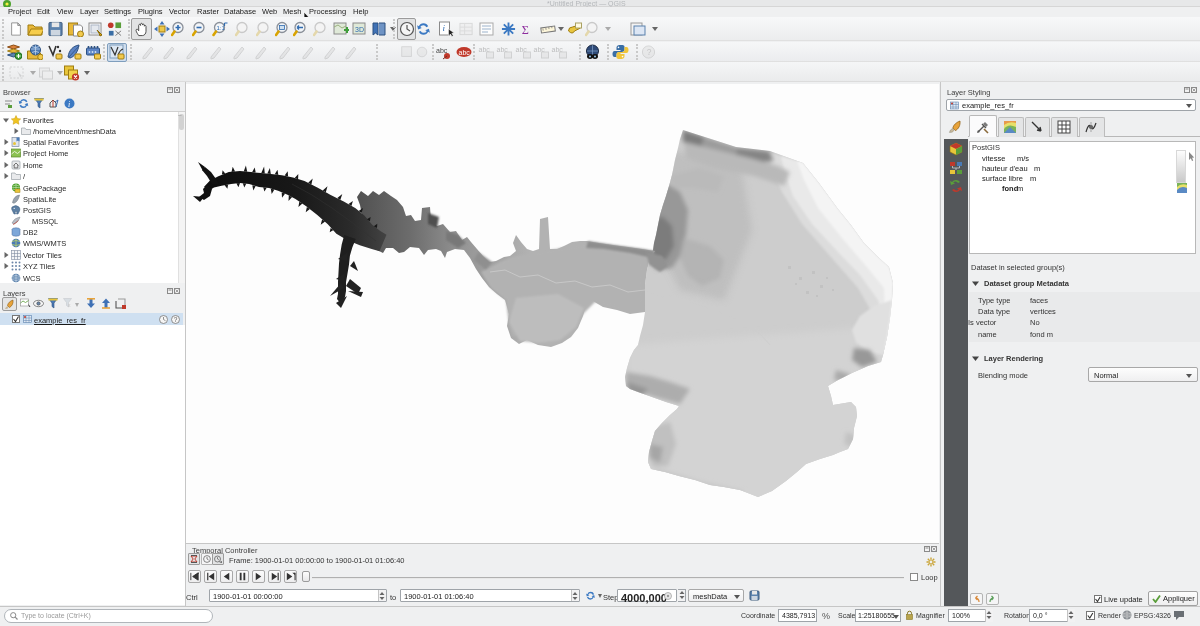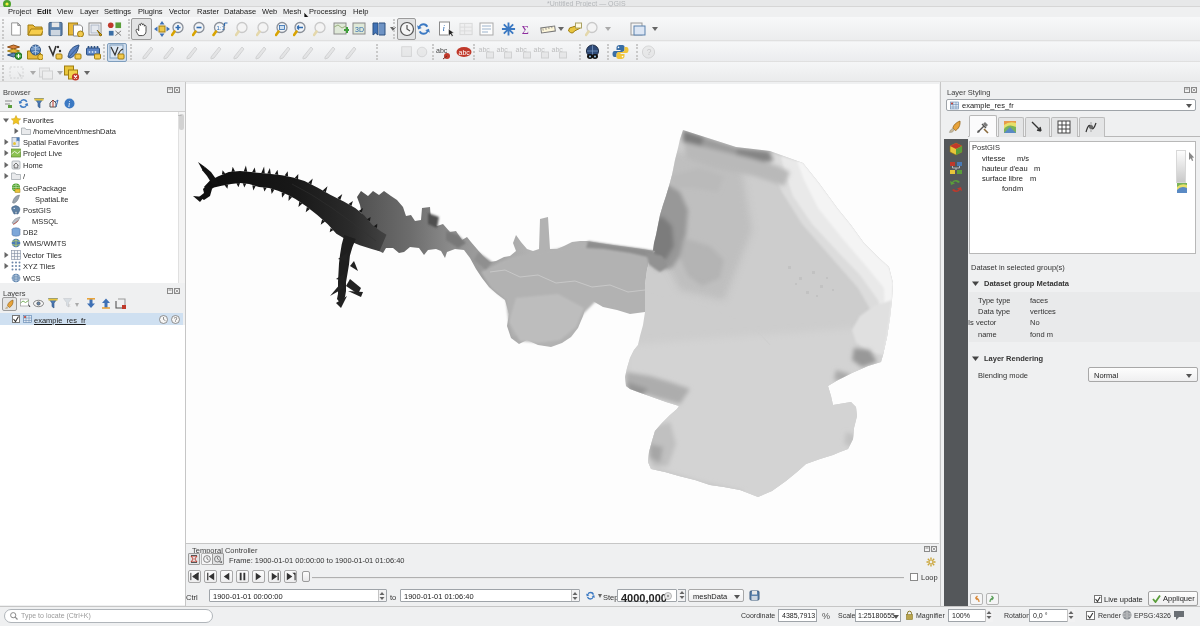--- a/index.html
+++ b/index.html
@@ -9,21 +9,21 @@
 </style></head><body>
 <div id="app">
 <div class="a" style="left:0px;top:0px;width:1200px;height:7px;background:#e7e8e9;border-bottom:1px solid #d6d6d6"></div>
     <svg class="a" style="left:2px;top:0px" width="11" height="7" viewBox="0 0 11 7">
       <circle cx="5" cy="4" r="4" fill="#4ca22c"></circle>
       <circle cx="5" cy="4" r="1.6" fill="#f7ef46"></circle>
     </svg>
     <div class="a" style="left:547px;top:0px;font-size:7px;color:#b4b7ba;font-weight:normal;white-space:nowrap;height:7px;overflow:hidden">*Untitled Project — QGIS</div>
     <div class="a" style="left:0px;top:7px;width:1200px;height:10px;background:#eff0f1"></div>
     <div class="a" style="left:8px;top:7px;font-size:7.5px;color:#1b1b1b;font-weight:normal;white-space:nowrap;">Project</div>
-    <div class="a" style="left:37px;top:7px;font-size:7.5px;color:#1b1b1b;font-weight:bold;white-space:nowrap;">Edit</div>
+    <div class="a" style="left:37px;top:7px;font-size:7.5px;color:#1b1b1b;font-weight:normal;white-space:nowrap;">Edit</div>
     <div class="a" style="left:57px;top:7px;font-size:7.5px;color:#1b1b1b;font-weight:normal;white-space:nowrap;">View</div>
     <div class="a" style="left:80px;top:7px;font-size:7.5px;color:#1b1b1b;font-weight:normal;white-space:nowrap;">Layer</div>
     <div class="a" style="left:104px;top:7px;font-size:7.5px;color:#1b1b1b;font-weight:normal;white-space:nowrap;">Settings</div>
     <div class="a" style="left:138px;top:7px;font-size:7.5px;color:#1b1b1b;font-weight:normal;white-space:nowrap;">Plugins</div>
     <div class="a" style="left:169px;top:7px;font-size:7.5px;color:#1b1b1b;font-weight:normal;white-space:nowrap;">Vector</div>
     <div class="a" style="left:197px;top:7px;font-size:7.5px;color:#1b1b1b;font-weight:normal;white-space:nowrap;">Raster</div>
     <div class="a" style="left:224px;top:7px;font-size:7.5px;color:#1b1b1b;font-weight:normal;white-space:nowrap;">Database</div>
     <div class="a" style="left:262px;top:7px;font-size:7.5px;color:#1b1b1b;font-weight:normal;white-space:nowrap;">Web</div>
     <div class="a" style="left:283px;top:7px;font-size:7.5px;color:#1b1b1b;font-weight:normal;white-space:nowrap;">Mesh</div>
     <div class="a" style="left:309px;top:7px;font-size:7.5px;color:#1b1b1b;font-weight:normal;white-space:nowrap;">Processing</div>
@@ -424,21 +424,21 @@
       <circle cx="3.5" cy="6.5" r="1.5" fill="#e8c53a"></circle>
     </svg>
     <div class="a" style="left:23px;top:137.5px;font-size:7.5px;color:#2a2a2a;font-weight:normal;white-space:nowrap;">Spatial Favorites</div>
     <svg class="a" style="left:3px;top:150px" width="6" height="6" viewBox="0 0 6 6">
       <path d="M1.5,0 l4,3 l-4,3 z" fill="#666"></path>
     </svg>
     <svg class="a" style="left:11px;top:148px" width="10" height="10" viewBox="0 0 10 10">
       <rect x="0.5" y="1" width="9" height="8" fill="#8cc152" stroke="#5a8a2a" stroke-width="0.7"></rect>
       <path d="M0.5,6 l3,-2.5 l3,2 l3,-2.5" stroke="#e8f2da" fill="none"></path>
     </svg>
-    <div class="a" style="left:23px;top:149px;font-size:7.5px;color:#2a2a2a;font-weight:normal;white-space:nowrap;">Project Live</div>
+    <div class="a" style="left:23px;top:149px;font-size:7.5px;color:#2a2a2a;font-weight:normal;white-space:nowrap;">Project Home</div>
     <svg class="a" style="left:3px;top:161.5px" width="6" height="6" viewBox="0 0 6 6">
       <path d="M1.5,0 l4,3 l-4,3 z" fill="#666"></path>
     </svg>
     <svg class="a" style="left:11px;top:159.5px" width="10" height="10" viewBox="0 0 10 10">
       <rect x="1" y="1" width="8" height="8" rx="1" fill="#e9eaec" stroke="#9aa0a6" stroke-width="0.7"></rect>
       <path d="M2.5,5.5 l2.5,-2.5 l2.5,2.5 m-4.3,-0.6 v3 h3.6 v-3" fill="none" stroke="#555" stroke-width="0.8"></path>
     </svg>
     <div class="a" style="left:23px;top:160.5px;font-size:7.5px;color:#2a2a2a;font-weight:normal;white-space:nowrap;">Home</div>
     <svg class="a" style="left:3px;top:173px" width="6" height="6" viewBox="0 0 6 6">
       <path d="M1.5,0 l4,3 l-4,3 z" fill="#666"></path>
@@ -449,21 +449,21 @@
     <div class="a" style="left:23px;top:172px;font-size:7.5px;color:#2a2a2a;font-weight:normal;white-space:nowrap;">/</div>
     <svg class="a" style="left:11px;top:182.5px" width="10" height="10" viewBox="0 0 10 10">
       <circle cx="5" cy="4.5" r="4" fill="#4ca22c"></circle>
       <path d="M2,3 q3,-2 6,0 M2,6 q3,2 6,0 M5,0.6 v7.8 M1.2,4.5 h7.6" stroke="#cfe8c0" stroke-width="0.6" fill="none"></path>
       <rect x="4" y="6" width="5" height="3.5" fill="#e8c53a" stroke="#a07d10" stroke-width="0.5"></rect>
     </svg>
     <div class="a" style="left:23px;top:183.5px;font-size:7.5px;color:#2a2a2a;font-weight:normal;white-space:nowrap;">GeoPackage</div>
     <svg class="a" style="left:11px;top:193.5px" width="10" height="10" viewBox="0 0 10 10">
       <path d="M8.5,1 C4.5,1.7 2.3,4.2 1.5,8.7 l1.5,0.6 C6,8 7.8,5 8.5,1 z" fill="#9aa4ae" stroke="#6a747e" stroke-width="0.5"></path>
     </svg>
-    <div class="a" style="left:23px;top:194.5px;font-size:7.5px;color:#2a2a2a;font-weight:normal;white-space:nowrap;margin-left:12px;">SpatiaLite</div>
+    <div class="a" style="left:23px;top:194.5px;font-size:7.5px;color:#2a2a2a;font-weight:normal;white-space:nowrap;">SpatiaLite</div>
     <svg class="a" style="left:11px;top:204.5px" width="10" height="10" viewBox="0 0 10 10">
       <path d="M1,2 q4,-3 7,0 q1.5,2 0.5,4 l-1.5,3 h-1.5 l0.5,-2.5 h-2 l0.5,2.5 h-1.5 l-1.5,-3 q-1.5,-2 -0.5,-4 z" fill="#5d7fa3" stroke="#3a5a7d" stroke-width="0.5"></path>
       <circle cx="3.2" cy="3.4" r="0.6" fill="#fff"></circle>
     </svg>
     <div class="a" style="left:23px;top:205.5px;font-size:7.5px;color:#2a2a2a;font-weight:normal;white-space:nowrap;">PostGIS</div>
     <svg class="a" style="left:11px;top:215.5px" width="10" height="10" viewBox="0 0 10 10">
       <path d="M1,7 q2,-5 8,-6 q-1,5 -6,7 z" fill="#b8bec6" stroke="#8a9099" stroke-width="0.6"></path>
       <path d="M2,8.5 q3,-1 5,-4" stroke="#c0392b" fill="none" stroke-width="0.7"></path>
     </svg>
     <div class="a" style="left:32px;top:216.5px;font-size:7.5px;color:#2a2a2a;font-weight:normal;white-space:nowrap;">MSSQL</div>
@@ -898,21 +898,21 @@
     </svg>
     <div class="a" style="left:968px;top:138px;width:232px;height:468px;background:#eff0f1"></div>
     <div class="a" style="left:969px;top:141px;width:227px;height:113px;background:#fff;border:1px solid #b8b8b8"></div>
     <div class="a" style="left:972px;top:142.5px;font-size:7.5px;color:#333;font-weight:normal;white-space:nowrap;">PostGIS</div>
     <div class="a" style="left:982px;top:153.5px;font-size:7.5px;color:#222;font-weight:normal;white-space:nowrap;">vitesse</div>
     <div class="a" style="left:1017px;top:153.5px;font-size:7.5px;color:#222;font-weight:normal;white-space:nowrap;">m/s</div>
     <div class="a" style="left:982px;top:163.8px;font-size:7.5px;color:#222;font-weight:normal;white-space:nowrap;">hauteur d'eau</div>
     <div class="a" style="left:1034px;top:163.8px;font-size:7.5px;color:#222;font-weight:normal;white-space:nowrap;">m</div>
     <div class="a" style="left:982px;top:174.1px;font-size:7.5px;color:#222;font-weight:normal;white-space:nowrap;">surface libre</div>
     <div class="a" style="left:1030px;top:174.1px;font-size:7.5px;color:#222;font-weight:normal;white-space:nowrap;">m</div>
-    <div class="a" style="left:982px;top:184.4px;font-size:7.5px;color:#222;font-weight:normal;white-space:nowrap;padding-left:20px;">fond</div>
+    <div class="a" style="left:982px;top:184.4px;font-size:7.5px;color:#222;font-weight:bold;white-space:nowrap;padding-left:20px;">fond</div>
     <div class="a" style="left:1017px;top:184.4px;font-size:7.5px;color:#222;font-weight:normal;white-space:nowrap;">m</div>
     <div class="a" style="left:1176px;top:150px;width:10px;height:33px;background:linear-gradient(#fdfdfd,#c9c9c9);border:1px solid #d8d8d8"></div>
     <svg class="a" style="left:1177px;top:183px" width="10" height="10" viewBox="0 0 10 10">
       <rect x="0" y="0" width="10" height="10" fill="#e8e06a"></rect>
       <path d="M0,7 Q4,2 10,5 L10,10 L0,10 Z" fill="#5a8ac4"></path>
       <path d="M0,4 Q4,0 10,2 L10,0 L0,0 Z" fill="#7ab35a"></path>
     </svg>
     <svg class="a" style="left:1188px;top:152px" width="8" height="10" viewBox="0 0 8 10">
       <path d="M1,0 L1,8 L2.8,6.3 L4,9 L5.2,8.4 L4.1,5.8 L6.2,5.5 Z" fill="#888"></path>
     </svg>

